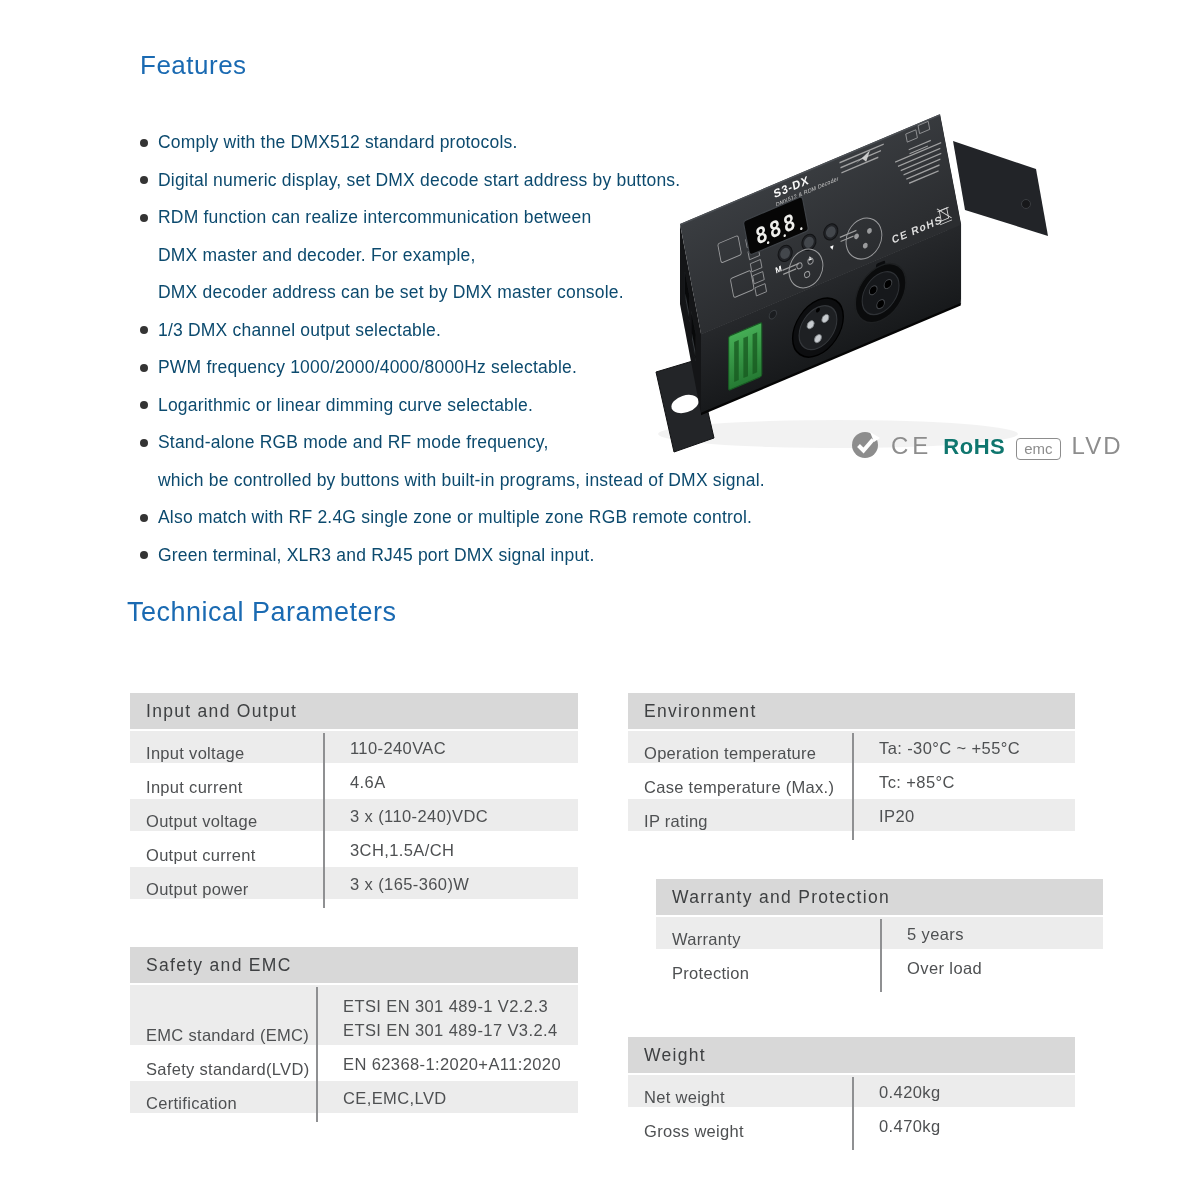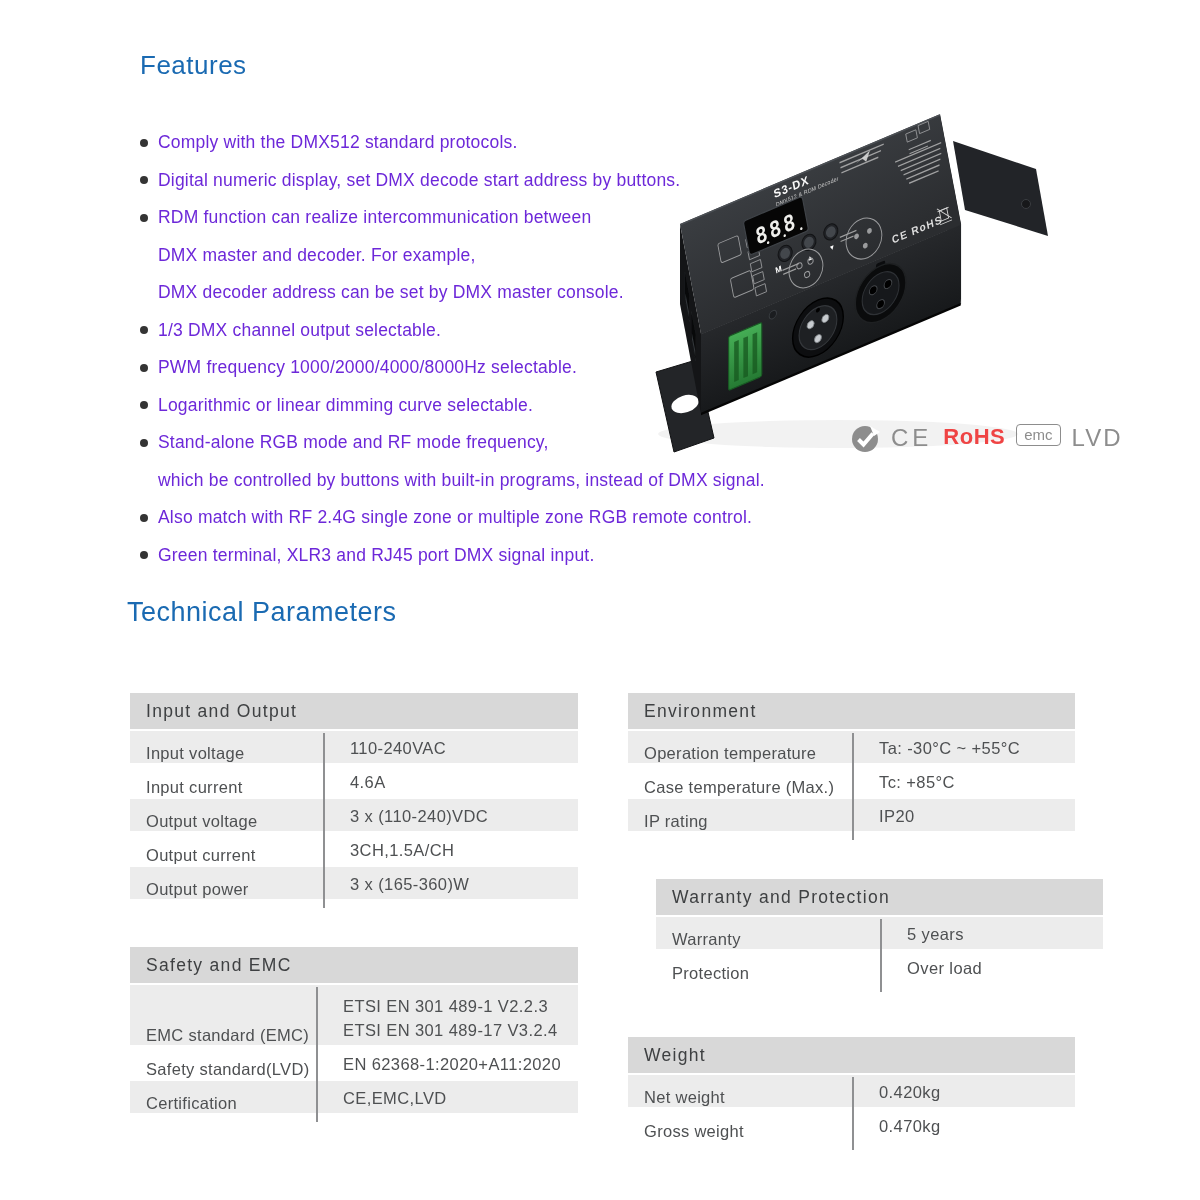--- a/index.html
+++ b/index.html
@@ -10,28 +10,28 @@
   .section-heading { position:absolute; color:#1a6ab2; font-size:26px; font-weight:500;
     letter-spacing:0.5px; }
   #features-heading { left:140px; top:50px; }
   #tech-heading { left:127px; top:597px; font-size:27px; }
 
   .features-list { position:absolute; left:140px; top:124px; width:640px; }
   .feat-line { display:flex; align-items:center; height:37.5px; }
   .feat-line .dot { width:8px; height:8px; border-radius:50%; background:#343434;
     margin-right:10px; flex:0 0 8px; }
   .feat-line.nodot .dot { visibility:hidden; }
-  .feat-line .txt { font-size:17.5px; color:#6d28d9; letter-spacing:0.2px; white-space:nowrap; }
+  .feat-line .txt { font-size:17.5px; color:#0c4a6e; letter-spacing:0.2px; white-space:nowrap; }
 
   .product-illustration { position:absolute; left:638px; top:86px; width:470px; height:370px; }
 
-  .cert-row { position:absolute; left:850px; top:424px; display:flex; align-items:flex-start;
+  .cert-row { position:absolute; left:850px; top:424px; display:flex; align-items:flex-end;
     gap:11px; height:36px; color:#8d8d8d; }
   .cert-ce { font-size:24px; letter-spacing:4px; font-weight:400; }
-  .cert-rohs { font-size:22px; font-weight:700; letter-spacing:0.5px; color:#ef4444; }
+  .cert-rohs { font-size:22px; font-weight:700; letter-spacing:0.5px; color:#0f766e; }
   .cert-emc { font-size:15px; border:1.6px solid #8d8d8d; border-radius:4px; padding:1px 7px 2px; }
   .cert-lvd { font-size:24px; font-weight:300; letter-spacing:2px; }
 
   .spec-table { position:absolute; font-size:16.5px; color:#4e5052; }
   .spec-table .tbl-header { background:#d8d8d8; height:38px; display:flex; align-items:center;
     padding-left:16px; font-size:17.5px; color:#3e4042; letter-spacing:1.3px;
     border-bottom:2px solid #fff; }
   .spec-table .row { display:flex; align-items:flex-end; min-height:34px; border-bottom:2px solid #fff; }
   .spec-table .row.shade { background:#ececec; }
   .spec-table .row .label { padding-left:16px; letter-spacing:0.3px; flex:0 0 auto; }

